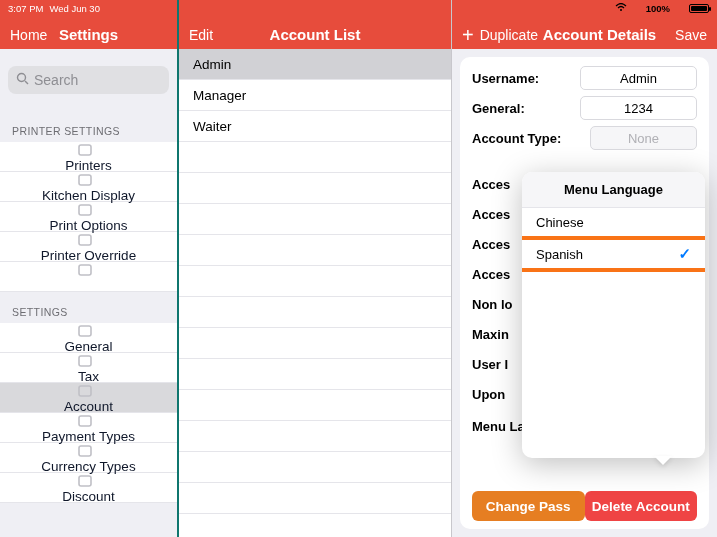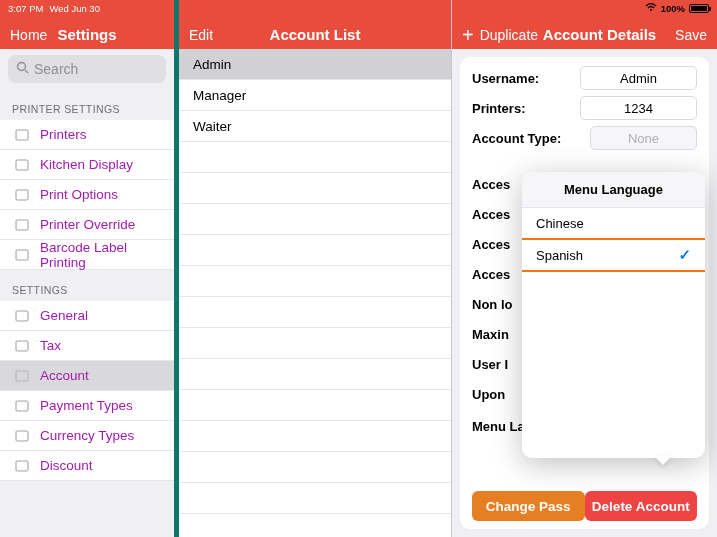--- a/index.html
+++ b/index.html
@@ -2,53 +2,53 @@
 <html><head>
 <meta charset="utf-8">
 <style>
   * { box-sizing: border-box; margin: 0; padding: 0; font-family: -apple-system, "Helvetica Neue", Arial, sans-serif; }
   html, body { width: 717px; height: 537px; overflow: hidden; background: #000; }
   .app { display: flex; width: 717px; height: 537px; background: #efeff4; position: relative; }
 
   
   .statusbar { position: absolute; top: 0; left: 0; right: 0; height: 16px; display: flex; align-items: center; font-size: 9.5px; color: #fff; z-index: 50; }
   .statusbar .left { padding-left: 8px; display: flex; gap: 6px; font-weight: 500;}
-  .statusbar .right { margin-left: auto; padding-right: 8px; display: flex; align-items: center; gap: 4px; color:#000; font-weight:600;}
+  .statusbar .right { margin-left: auto; padding-right: 8px; display: flex; align-items: center; gap: 19px; color:#000; font-weight:600;}
   .statusbar .right .wifi { font-size:10px; }
   .batt { width: 20px; height: 9px; border: 1px solid #000; border-radius: 2px; position: relative; display:inline-block; }
   .batt::after { content:""; position:absolute; right:-3px; top:2px; width:2px; height:4px; background:#000; border-radius:1px;}
   .batt .fill { position:absolute; left:1px; top:1px; bottom:1px; right:1px; background:#000; border-radius:1px;}
 
   
   .col { height: 100%; display: flex; flex-direction: column; }
-  .col-left { width: 179px; background: #efeff4; border-right: 5px solid #0f766e; }
+  .col-left { width: 179px; background: #efeff4; border-right: 2px solid #0f766e; }
   .col-mid  { width: 273px; background: #efeff4; border-right: 1px solid #c8c7cc; }
   .col-right{ flex: 1; background: #efeff4; position: relative; }
 
   
   .nav { height: 49px; background: #e74c3c; color: #fff; display: flex; align-items: flex-end; padding: 0 10px 6px 10px; position: relative; font-size: 14px; }
   .nav .title { position: absolute; left: 0; right: 0; text-align: center; font-weight: 600; font-size: 15px; pointer-events: none; }
   .nav .btn { font-weight: 400; font-size: 14px; cursor: pointer; }
   .nav .btn-bold { font-weight: 600; }
   .nav .left-btn { }
   .nav .right-btn { margin-left: auto; }
   .nav .plus { font-size: 20px; line-height: 14px; margin-right: 6px; font-weight: 300; }
   .nav .dup { display:flex; align-items:center; }
 
   
-  .search-wrap { padding: 6px 8px; background:#efeff4; }
+  .search-wrap { padding: 17px 8px; background:#efeff4; }
   .search { display: flex; align-items: center; height: 28px; background: #e0e0e3; border-radius: 8px; padding: 0 8px; color: #8e8e93; font-size: 14px; }
   .search .mag { margin-right: 5px; font-size: 13px; }
 
   
   .sect-head { font-size: 10.5px; letter-spacing: 0.4px; color: #6d6d72; padding: 14px 12px 5px 12px; text-transform: uppercase; }
 
   
   .rows { background: #fff; }
-  .row { display: flex; align-items: center; height: 30px; padding: 0 12px; font-size: 13.5px; color: #a21caf; border-bottom: 1px solid #e5e5ea; cursor: pointer; }
+  .row { display: flex; align-items: center; height: 30px; padding: 0 12px; font-size: 13.5px; color: #0f172a; border-bottom: 1px solid #e5e5ea; cursor: pointer; flex-direction: column; }
   .row:last-child { border-bottom: 1px solid #e5e5ea; }
   .row .icon { width: 20px; text-align: center; margin-right: 8px; color: #bfbfc4; font-size: 14px; flex-shrink:0; }
   .row.selected { background: #d9d9dc; }
 
   
   .mid-rows { background:#fff; flex:1; overflow:hidden; }
   .mid-row { height: 31px; display:flex; align-items:center; padding:0 14px; border-bottom:1px solid #e5e5ea; font-size:13.5px; cursor:pointer; }
   .mid-row.selected { background:#d1d1d5; }
   .mid-empty-lines .line { height:31px; border-bottom:1px solid #e5e5ea; }
 
@@ -60,21 +60,21 @@
   .field .input.disabled { color:#b0b0b5; background:#f6f6f8; }
   .partial-row { height:30px; display:flex; align-items:center; padding:0 12px; font-size:13px; font-weight:600; border-top:0; }
   .action-row { display:flex; gap:0; padding:6px 12px 0 12px; margin-top:auto; }
   .action-btn { flex:1; height:30px; border-radius:6px; color:#fff; font-size:13.5px; font-weight:600; display:flex; align-items:center; justify-content:center; cursor:pointer; }
   .btn-orange { background:#e67e22; }
   .btn-red { background:#ef4444; }
 
   
   .popover { position:absolute; top:172px; left:522px; width:183px; height:286px; background:#fff; border-radius:10px; box-shadow:0 6px 30px rgba(0,0,0,0.25); z-index:40; overflow:hidden; display:flex; flex-direction:column;}
   .pop-head { height:36px; display:flex; align-items:center; justify-content:center; font-weight:600; font-size:13px; border-bottom:1px solid #e5e5ea; background:#f6f6f8;}
-  .pop-row { height:32px; display:flex; align-items:center; padding:0 14px; font-size:13px; border-bottom:2px solid #f97316; cursor:pointer; }
+  .pop-row { height:32px; display:flex; align-items:center; padding:0 14px; font-size:13px; border-bottom:4px solid #f97316; cursor:pointer; }
   .pop-row .check { margin-left:auto; color:#007aff; font-size:15px; font-weight:600;}
 
   
   .icon svg { width:16px; height:16px; display:block; margin:auto; }
   .icon svg * { stroke:#c0c0c6; fill:none; stroke-width:1.6; }
 
 </style>
 </head>
 <body>
 
@@ -150,21 +150,20 @@
             </svg>
           </span>
           <span>Printer Override</span>
         </div>
         <div class="row">
           <span class="icon">
             <svg viewBox="0 0 16 16">
               <rect x="2" y="3" width="12" height="10" rx="2"></rect>
             </svg>
           </span>
-          <span>Barcode Label Printing</span>
         </div>
       </div>
 
     <div class="sect-head">SETTINGS</div>
     <div class="rows" id="settings-rows">
         <div class="row">
           <span class="icon">
             <svg viewBox="0 0 16 16">
               <rect x="2" y="3" width="12" height="10" rx="2"></rect>
             </svg>
@@ -251,21 +250,21 @@
       <span class="title btn-bold" style="left:30px">Account Details</span>
       <span class="btn right-btn">Save</span>
     </div>
 
     <div class="detail-card">
       <div class="field">
         <span class="label">Username:</span>
         <span class="input">Admin</span>
       </div>
       <div class="field">
-        <span class="label">Printers:</span>
+        <span class="label">General:</span>
         <span class="input">1234</span>
       </div>
       <div class="field">
         <span class="label" style="width:110px">Account Type:</span>
         <span class="input disabled">None</span>
       </div>
       <div style="height:16px"></div>
       <div id="partial-rows">
           <div class="partial-row">Acces</div>
           <div class="partial-row">Acces</div>

